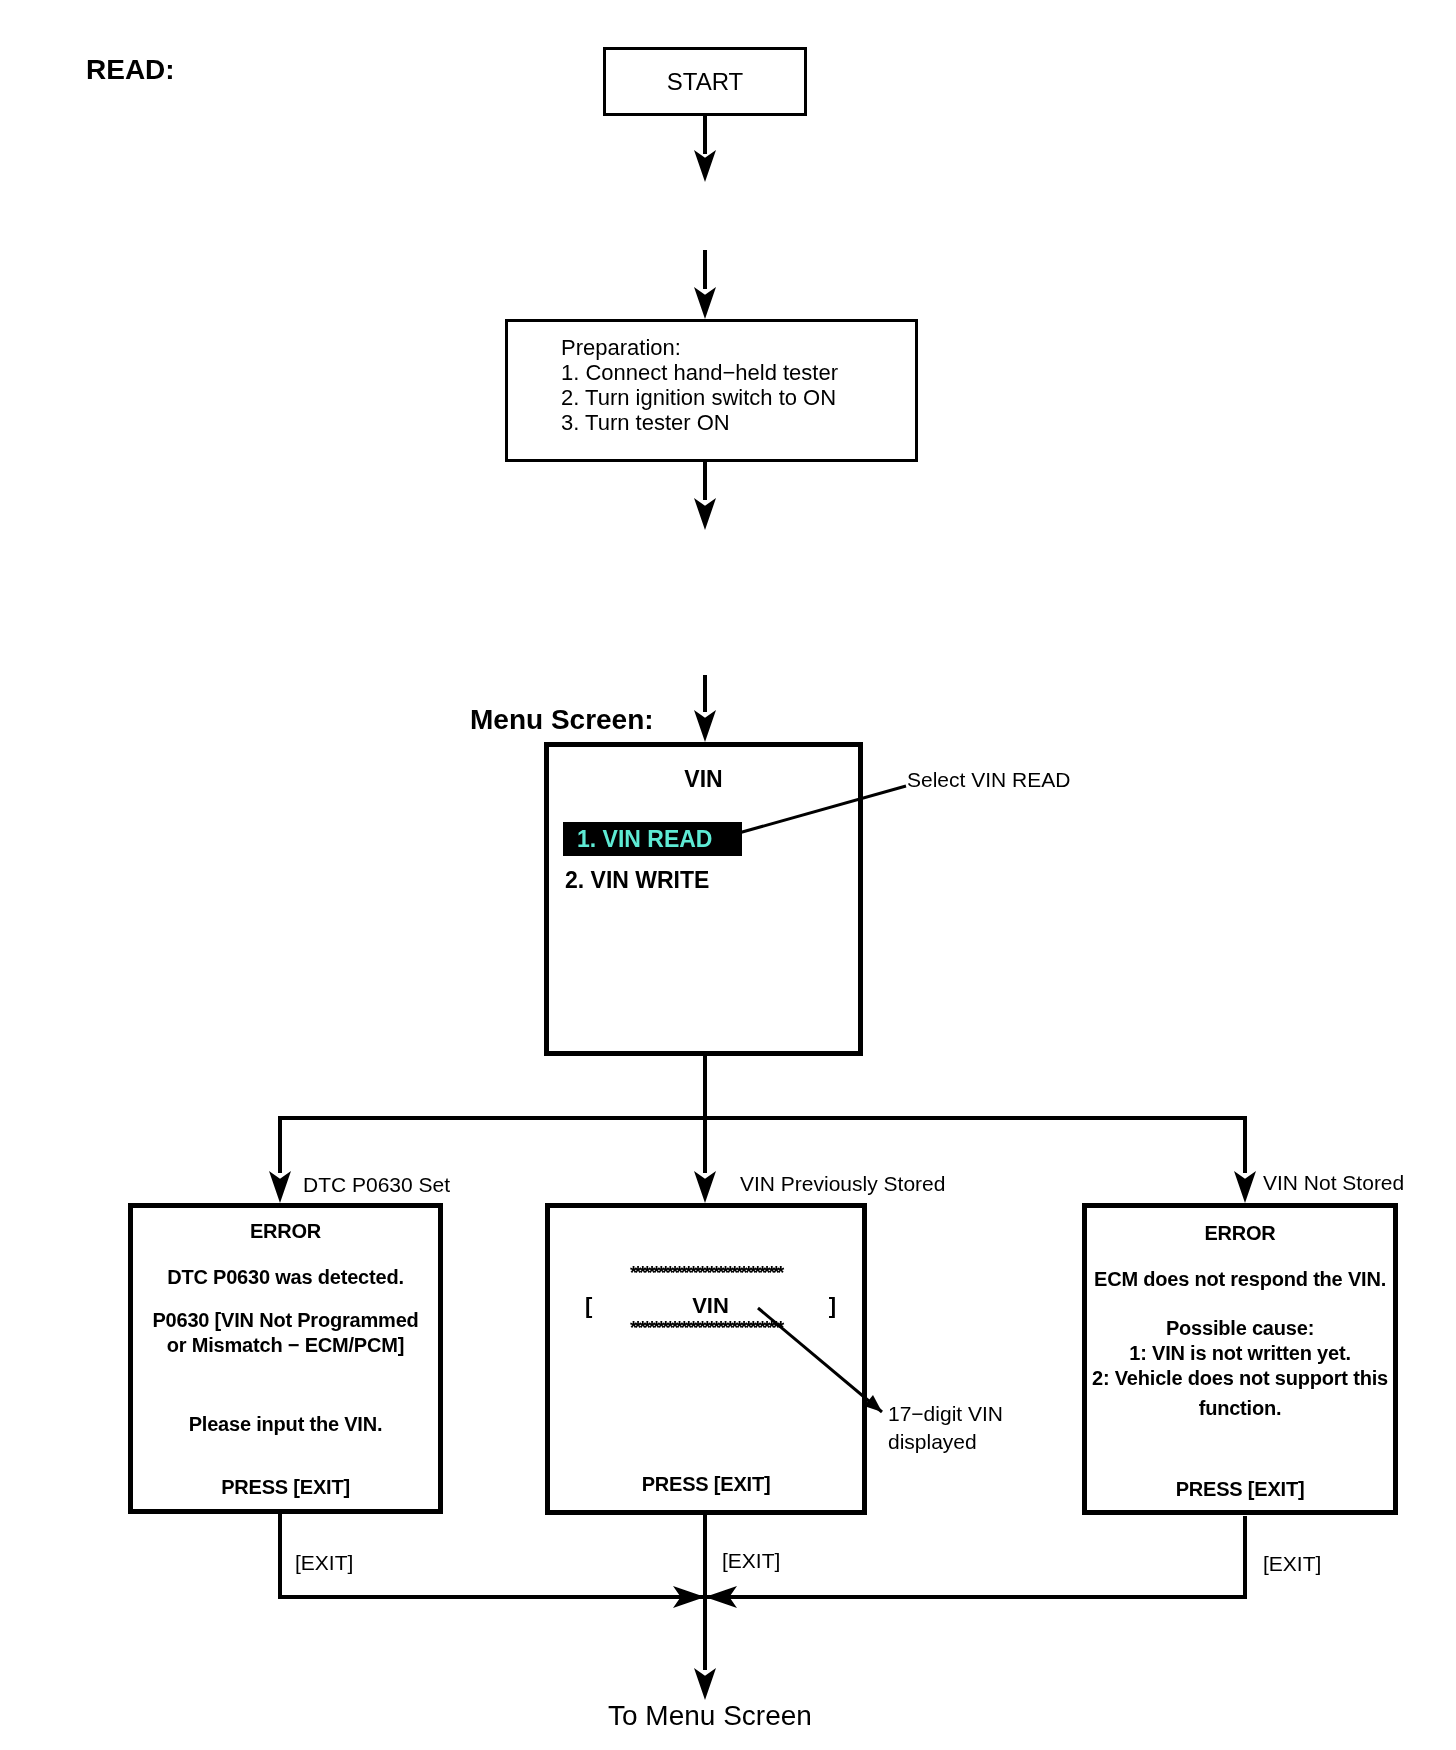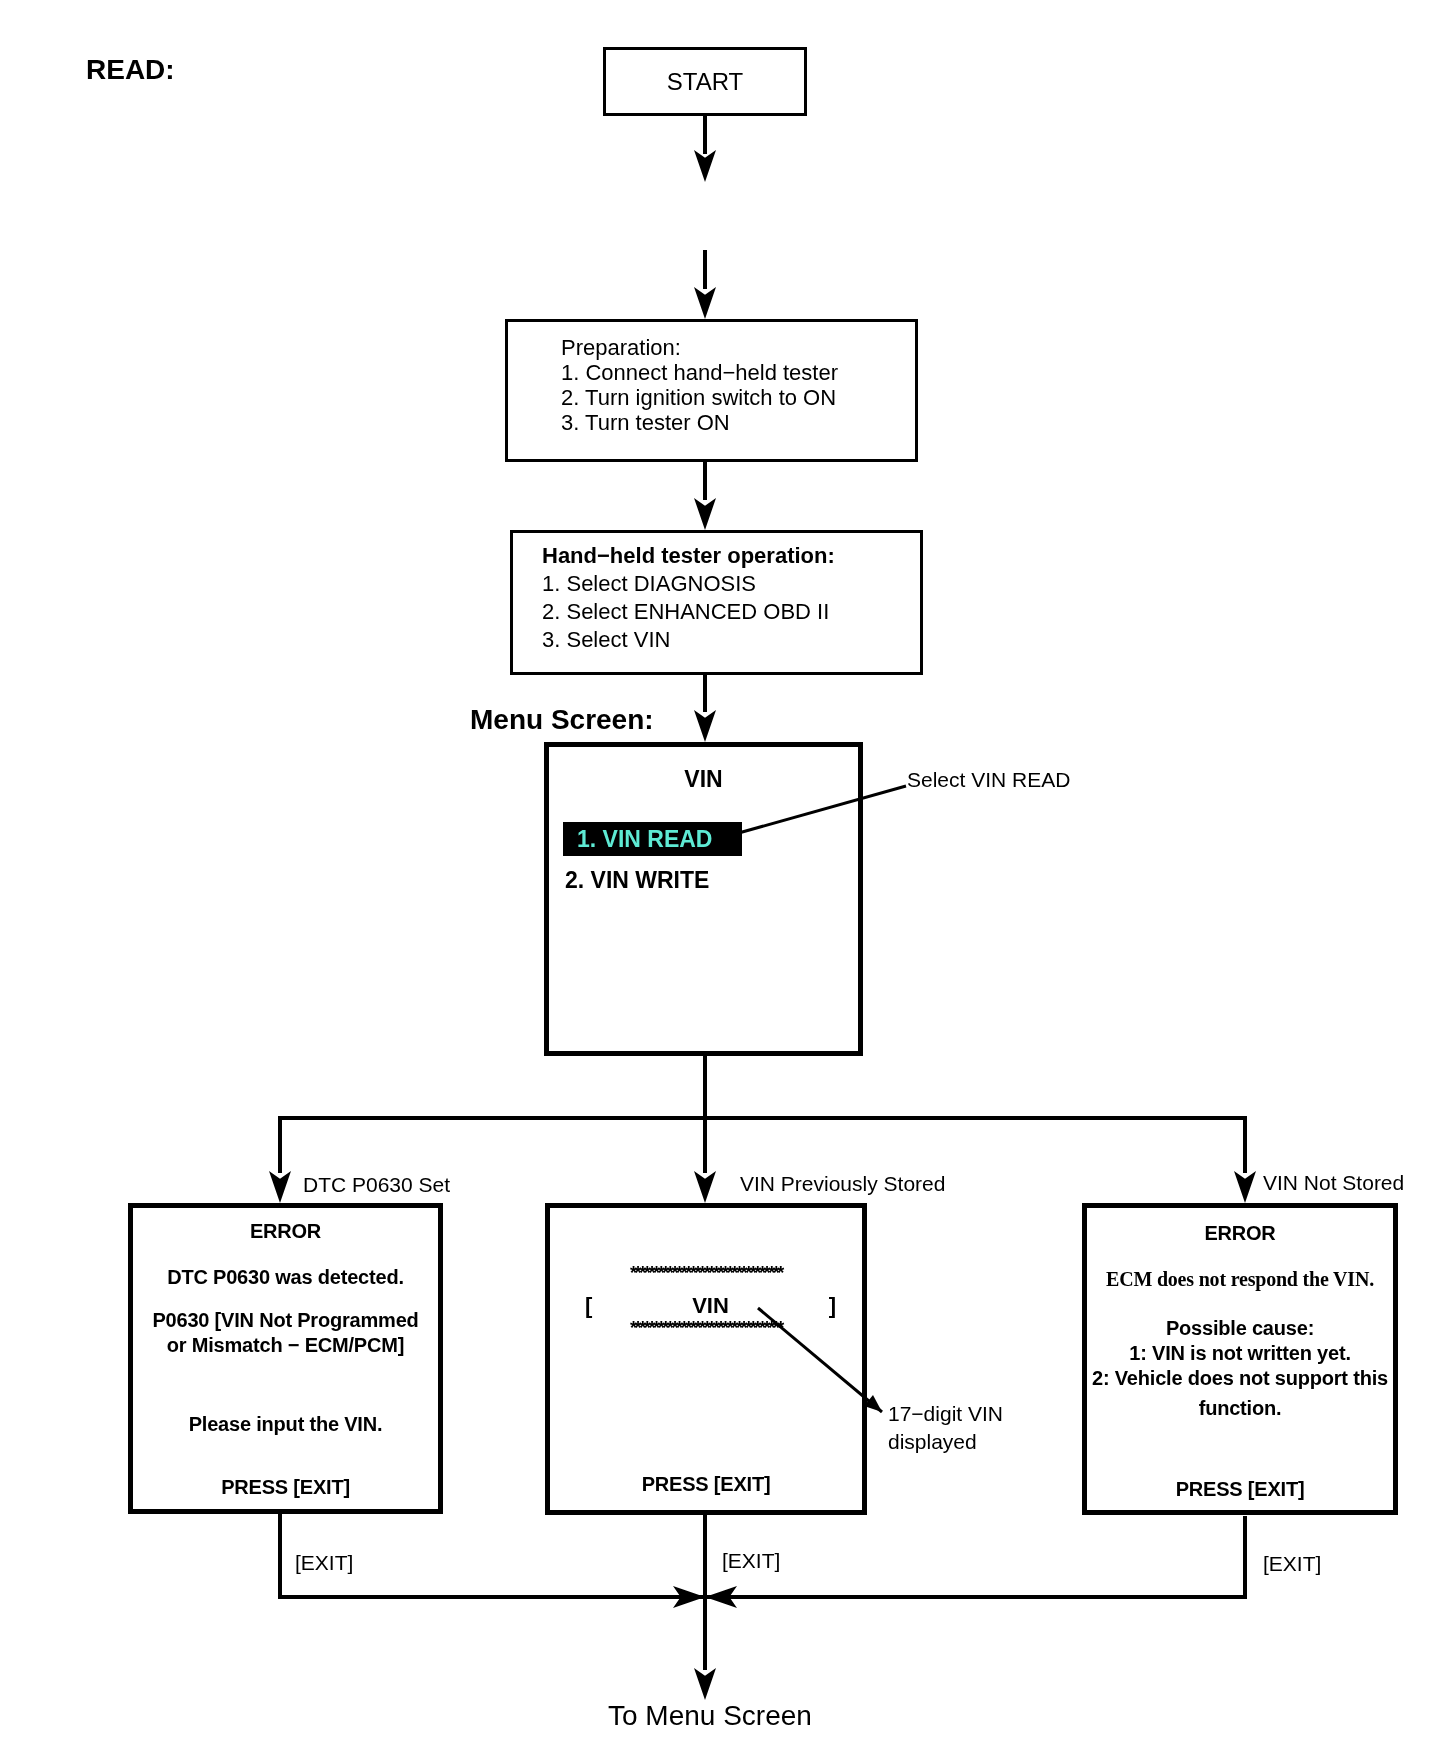--- a/index.html
+++ b/index.html
@@ -58,28 +58,20 @@
       <div>Preparation:</div>
       <div>1. Connect hand−held tester</div>
       <div>2. Turn ignition switch to ON</div>
       <div>3. Turn tester ON</div>
     </div>
   </div>
 
   <div class="vline" style="left:703px;top:462px;height:38px;"></div>
   <div class="ah ah-down" style="left:694px;top:498px;"></div>
 
-  <div class="box" style="left:510px;top:530px;width:413px;height:145px;">
-    <div class="steps hh-steps">
-      <div class="bold">Hand−held tester operation:</div>
-      <div>1. Select DIAGNOSIS</div>
-      <div>2. Select ENHANCED OBD II</div>
-      <div>3. Select VIN</div>
-    </div>
-  </div>
 
   <div class="vline" style="left:703px;top:675px;height:37px;"></div>
   <div class="ah ah-down" style="left:694px;top:710px;"></div>
 
   <div class="heading" style="left:470px;top:704px;">Menu Screen:</div>
 
   <div class="box box-thick" style="left:544px;top:742px;width:319px;height:314px;">
     <div class="menu-item" style="left:0;top:19px;width:100%;text-align:center;">VIN</div>
     <div class="hl-bar" style="left:14px;top:75px;width:165px;height:34px;padding-left:14px;">1. VIN READ</div>
     <div class="menu-item" style="left:16px;top:120px;">2. VIN WRITE</div>
@@ -128,21 +120,21 @@
     <line x1="6" y1="10" x2="130" y2="114" stroke="#000" stroke-width="3"></line>
     <polygon points="130,114 112,108 121,97" fill="#000"></polygon>
   </svg>
   <div class="lbl" style="left:888px;top:1400px;line-height:28px;">
     <div>17−digit VIN</div>
     <div>displayed</div>
   </div>
 
   <div class="box box-thick" style="left:1082px;top:1203px;width:316px;height:312px;">
     <div class="bb-line" style="top:14px;">ERROR</div>
-    <div class="bb-line" style="top:60px;font-family:Liberation Serif, serif;">ECM does not respond the VIN.</div>
+    <div class="bb-line" style="top:60px;">ECM does not respond the VIN.</div>
     <div class="bb-line" style="top:109px;">Possible cause:</div>
     <div class="bb-line" style="top:134px;">1: VIN is not written yet.</div>
     <div class="bb-line" style="top:159px;">2: Vehicle does not support this</div>
     <div class="bb-line" style="top:189px;">function.</div>
     <div class="bb-line" style="top:270px;">PRESS [EXIT]</div>
   </div>
 
   <div class="vline" style="left:278px;top:1514px;height:85px;"></div>
   <div class="vline" style="left:703px;top:1515px;height:84px;"></div>
   <div class="vline" style="left:1243px;top:1516px;height:83px;"></div>

